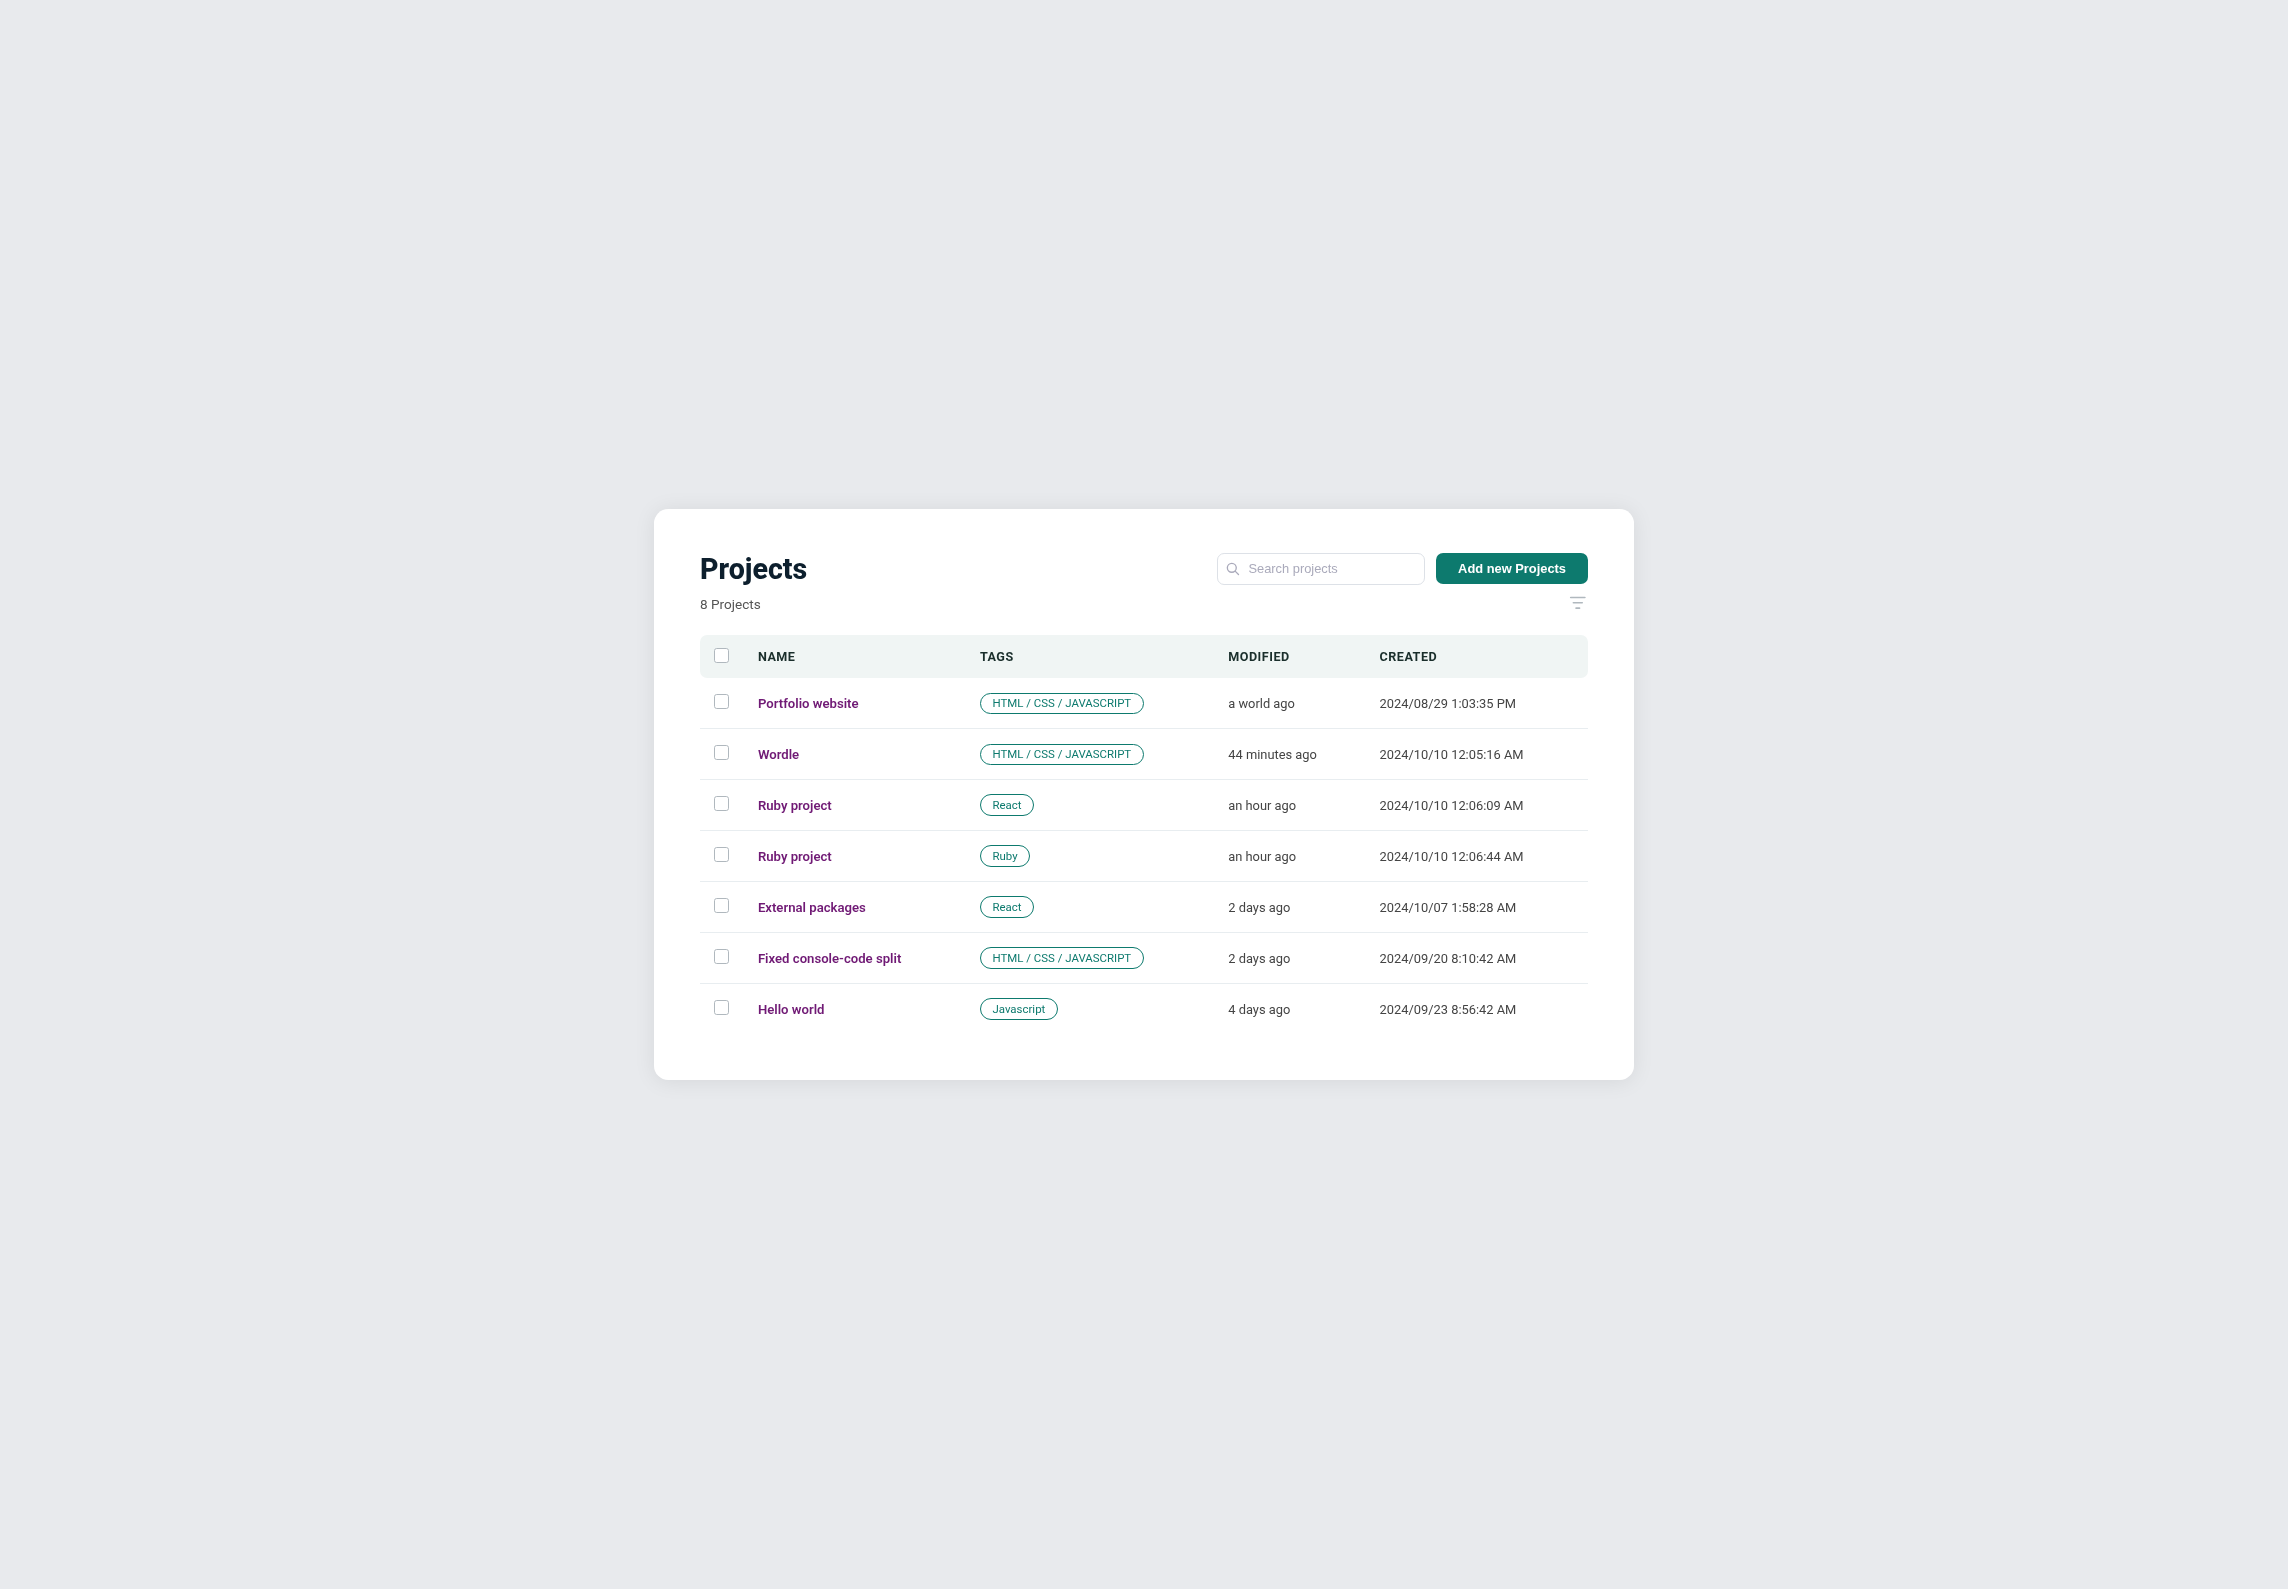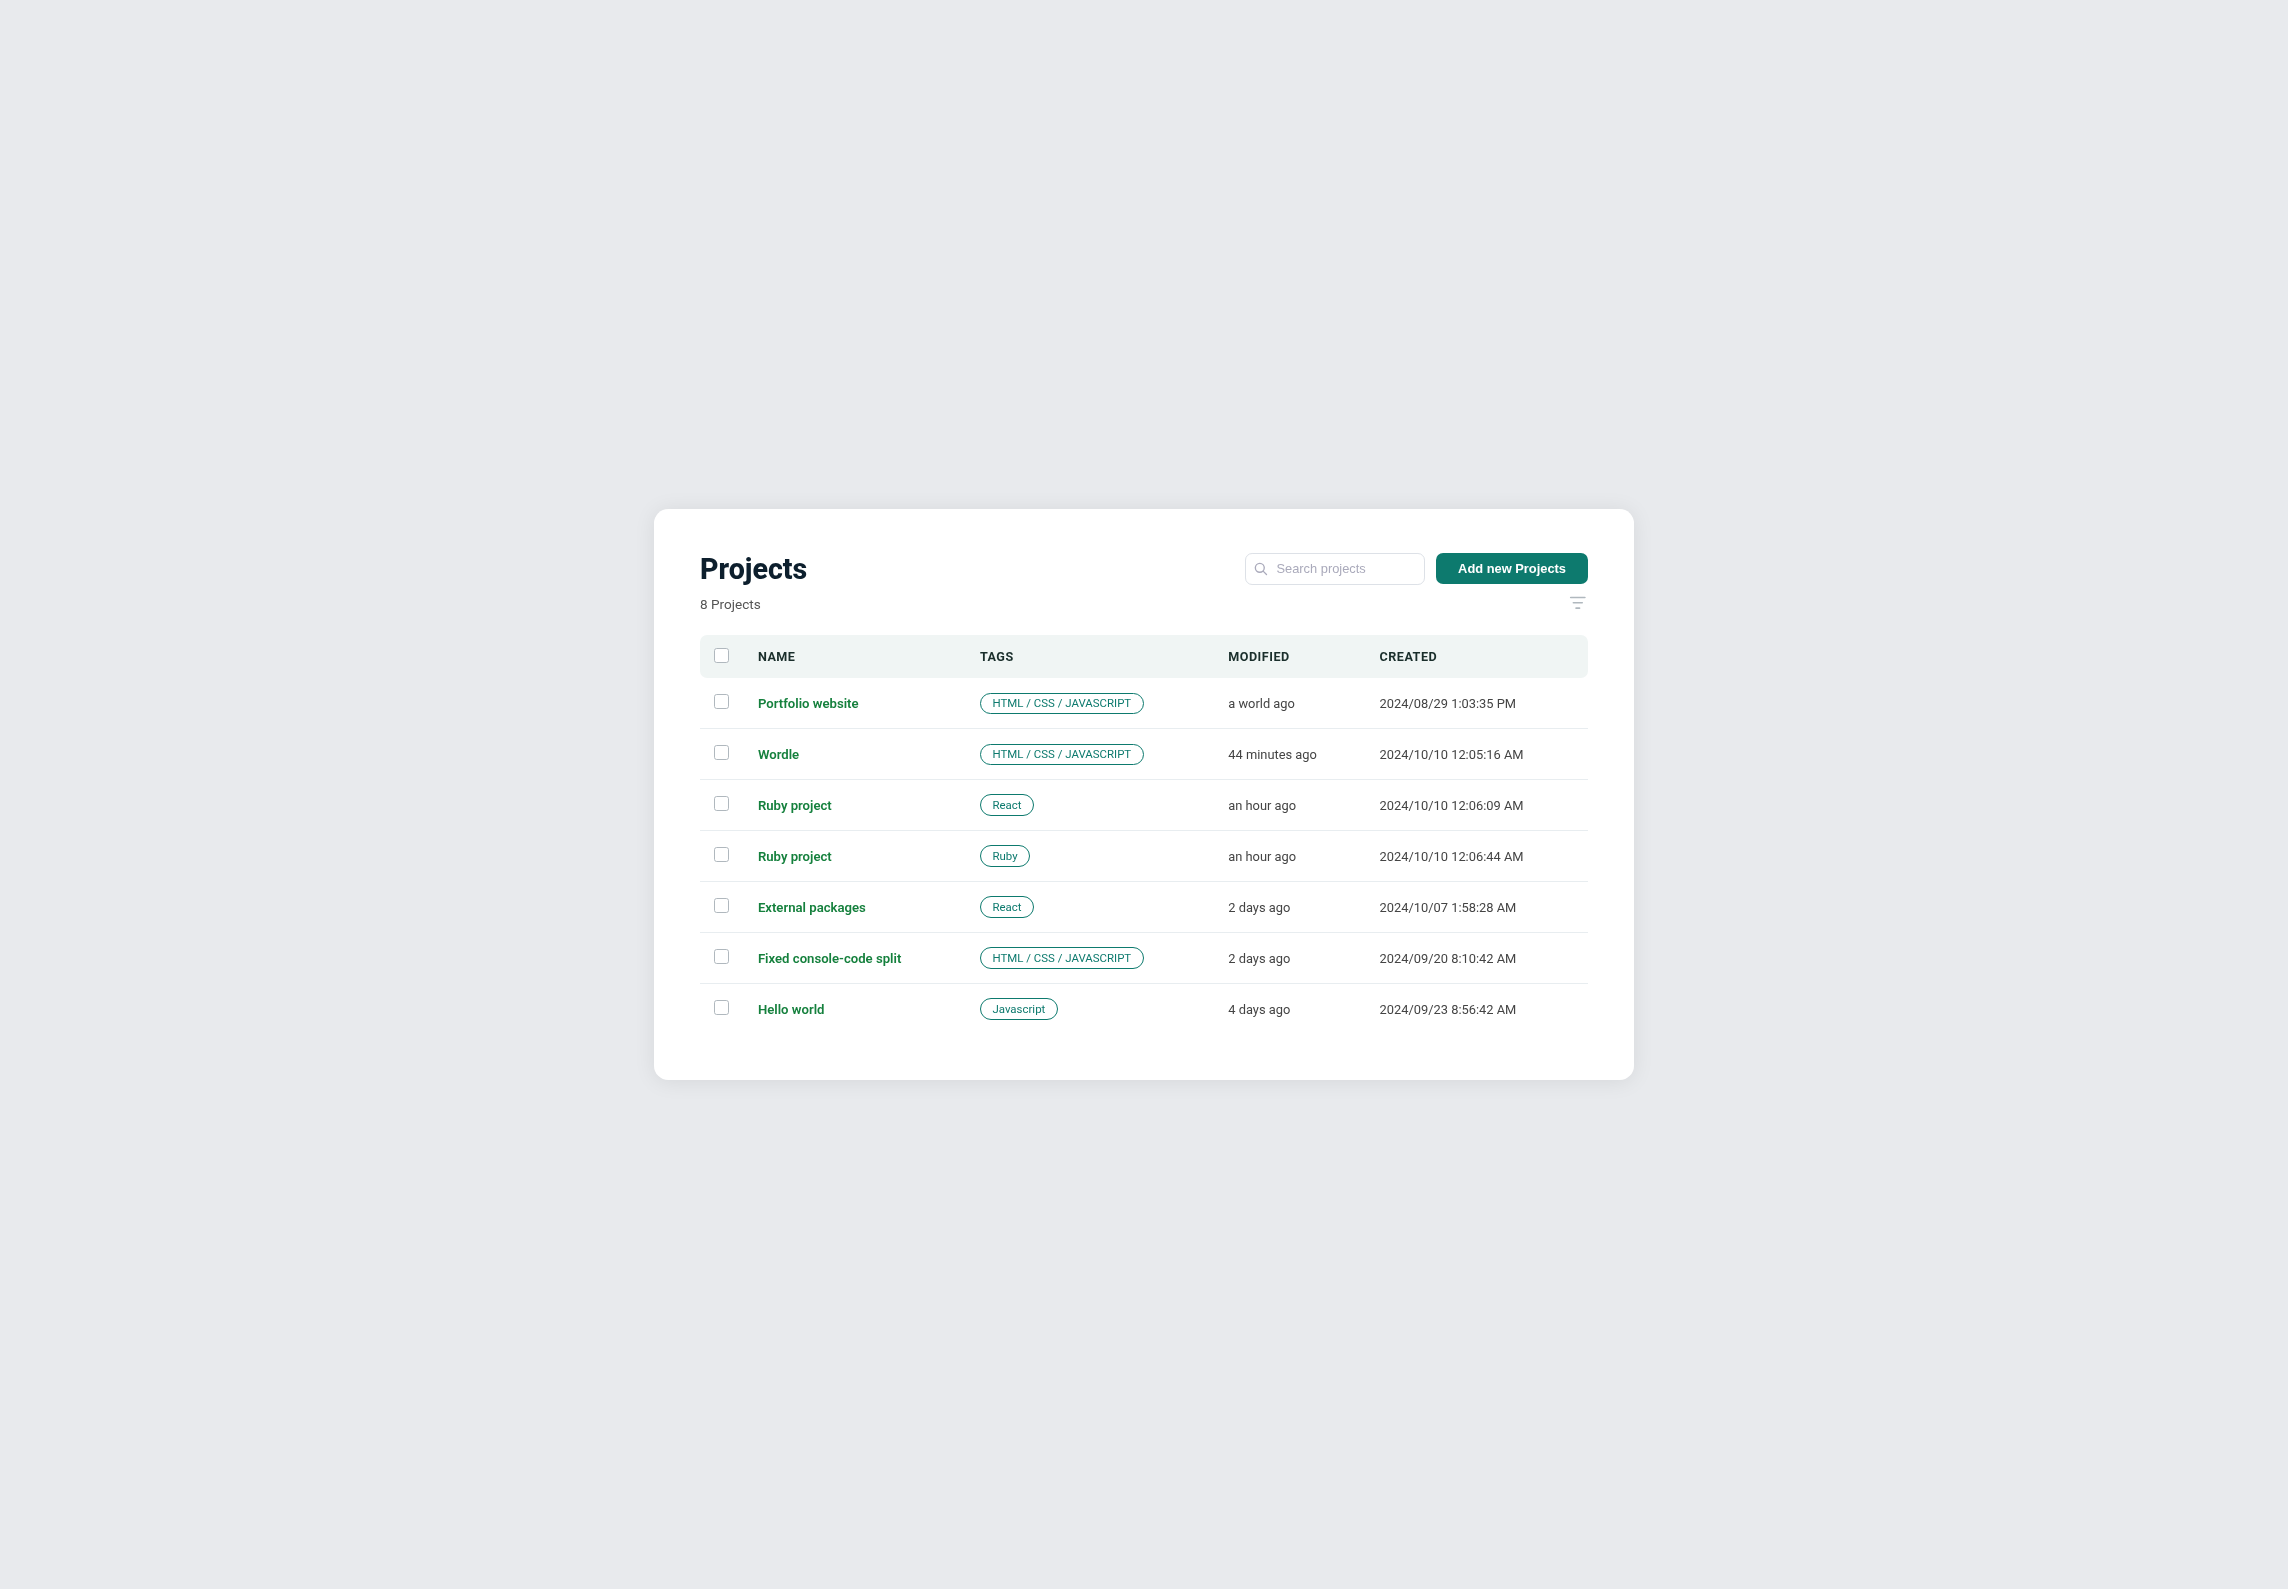--- a/index.html
+++ b/index.html
@@ -46,21 +46,21 @@
       color: #aaa;
       pointer-events: none;
     }
     .search-input {
       border: 0.9px solid #dde1e7;
       border-radius: 7.1px;
       padding: 7.1px 12.5px 7.1px 30px;
       font-size: 0.9rem;
       color: #555;
       outline: none;
-      width: 180px;
+      width: 208px;
       background: #fff;
     }
     .search-input::placeholder { color: #aab; }
     .add-btn {
       background: #0d7a6e;
       color: #fff;
       border: none;
       border-radius: 7.1px;
       padding: 8px 22px;
       font-size: 0.9rem;
@@ -134,21 +134,21 @@
       height: 15px;
       border: 1.3px solid #b0b8be;
       border-radius: 2.7px;
       background: #fff;
       appearance: none;
       -webkit-appearance: none;
       cursor: pointer;
       display: inline-block;
     }
     .project-link {
-      color: #15803d;
+      color: #701a75;
       font-weight: 600;
       text-decoration: none;
       cursor: pointer;
     }
     .tag {
       display: inline-block;
       border: 1.3px solid #0d7a6e;
       color: #0d7a6e;
       border-radius: 18px;
       padding: 2.7px 11.6px;

